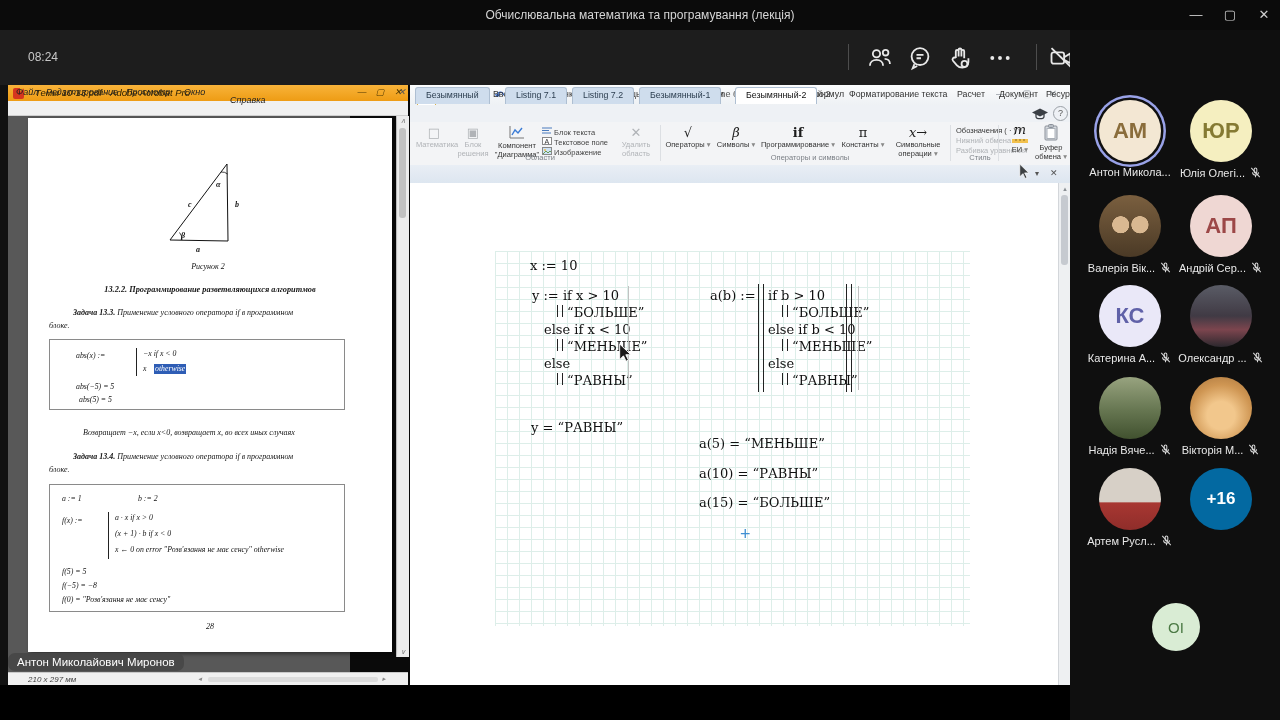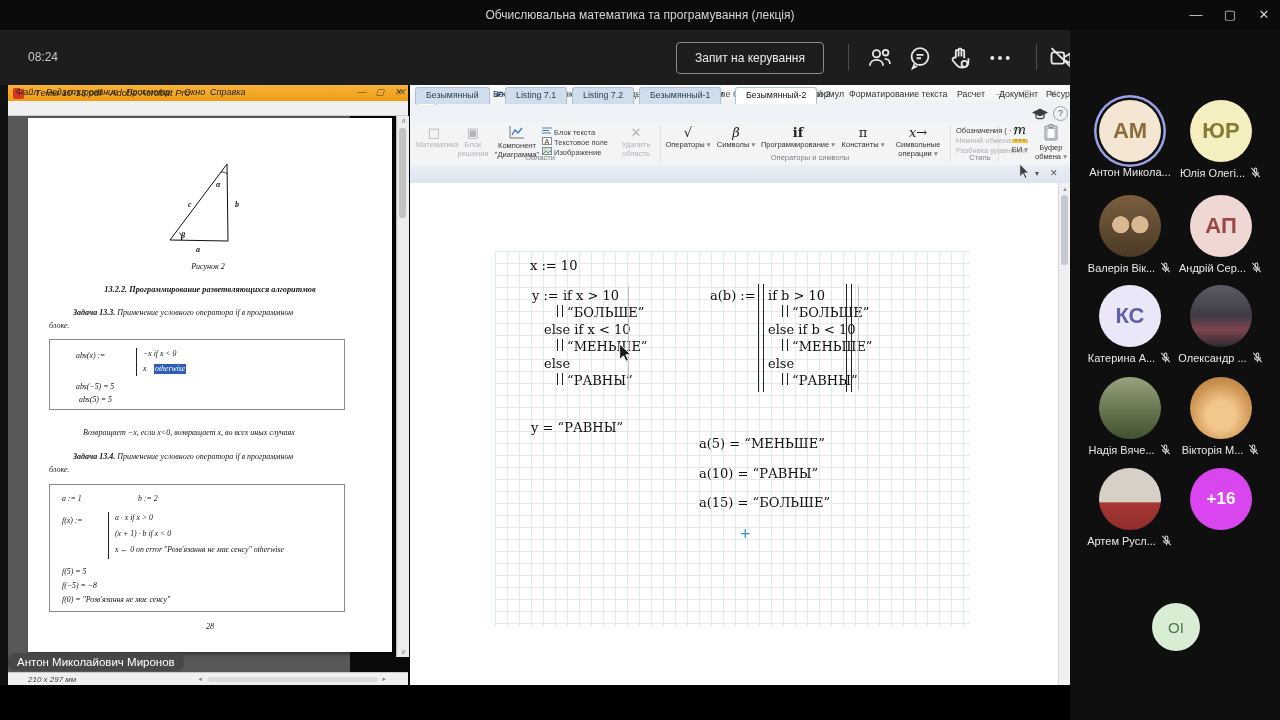--- a/index.html
+++ b/index.html
@@ -90,21 +90,20 @@
 <div id="screen">
 
   <div class="abs tbar"></div>
   <div class="abs ttitle">Обчислювальна математика та програмування (лекція)</div>
   <div class="abs wctl" style="left:1184px;">—</div>
   <div class="abs wctl" style="left:1218px;">▢</div>
   <div class="abs wctl" style="left:1252px;">✕</div>
 
   <div class="abs toolbar"></div>
   <div class="abs time">08:24</div>
-  <div class="abs reqbtn">Запит на керування</div>
   <div class="abs vsep" style="left:848px;"></div>
   <div class="abs ticon" style="left:866px;">
     <svg width="28" height="28" viewBox="0 0 20 20" fill="none" stroke="#e8e8e8" stroke-width="1.3">
       <circle cx="7.5" cy="7" r="2.6"></circle>
         <path d="M2.8 15.5c0-2.6 2.1-4.2 4.7-4.2s4.7 1.6 4.7 4.2"></path>
       <circle cx="14" cy="6.2" r="2"></circle>
         <path d="M13.3 10.6c2.2 0 3.8 1.5 3.8 3.6"></path>
       </svg>
   </div>
   <div class="abs ticon" style="left:906px;">
@@ -163,21 +162,21 @@
     </div>
     <div class="abs actext">Темы 10-13.pdf - Adobe Acrobat Pro</div>
     <div class="abs acctl" style="left:346px;">—</div>
     <div class="abs acctl" style="left:364px;">▢</div>
     <div class="abs acctl" style="left:382px;">✕</div>
     <div class="abs acmenu"></div>
     <div class="abs acmi" style="left:8px;">Файл</div>
     <div class="abs acmi" style="left:38px;">Редактирование</div>
     <div class="abs acmi" style="left:118px;">Просмотр</div>
     <div class="abs acmi" style="left:176px;">Окно</div>
-    <div class="abs acmi" style="left:202px;">Справка</div>
+    <div class="abs acmi" style="left:222px;margin-top:8px;">Справка</div>
     <div class="abs acmi" style="left:390px;color:#555;">✕</div>
 
     <div class="abs acsb">
       <div style="text-align:center;font-size:7px;color:#777;line-height:10px;">∧</div>
       <div style="position:absolute;bottom:1px;width:100%;text-align:center;font-size:7px;color:#777;">∨</div>
       <div style="position:absolute;top:12px;left:2px;width:7px;height:90px;background:#c2c2c2;border-radius:3px;"></div>
     </div>
 
     <div class="abs page">
 
@@ -509,21 +508,21 @@
 
   <div class="av ph-brick" style="left:1099px;top:468px;"></div>
   <div class="plabel" style="left:1078px;top:534px;">
       <span>Артем Русл...</span>
     <svg class="micsvg" width="13" height="13" viewBox="0 0 20 20" fill="none" stroke="#d8d8d8" stroke-width="1.6">
         <rect x="8" y="3" width="4" height="8" rx="2"></rect>
         <path d="M5.5 9.5a4.5 4.5 0 0 0 9 0M10 14.2v3"></path>
         <line x1="3.5" y1="3" x2="16.5" y2="17"></line>
       </svg>
     </div>
-  <div class="av" style="left:1190px;top:468px;background:#d946ef;color:#fff;font-size:17px;">
+  <div class="av" style="left:1190px;top:468px;background:#0369a1;color:#fff;font-size:17px;">
       <span>+16</span>
     </div>
 
   <div class="av" style="left:1152px;top:603px;width:48px;height:48px;background:#d9ecd4;color:#4c7a45;font-size:15px;font-weight:normal;">
       <span>ОІ</span>
     </div>
 
   <div class="abs" style="left:0;top:685px;width:1070px;height:35px;background:#000;"></div>
   <div class="abs" style="left:0;top:85px;width:8px;height:600px;background:#111;"></div>
 

